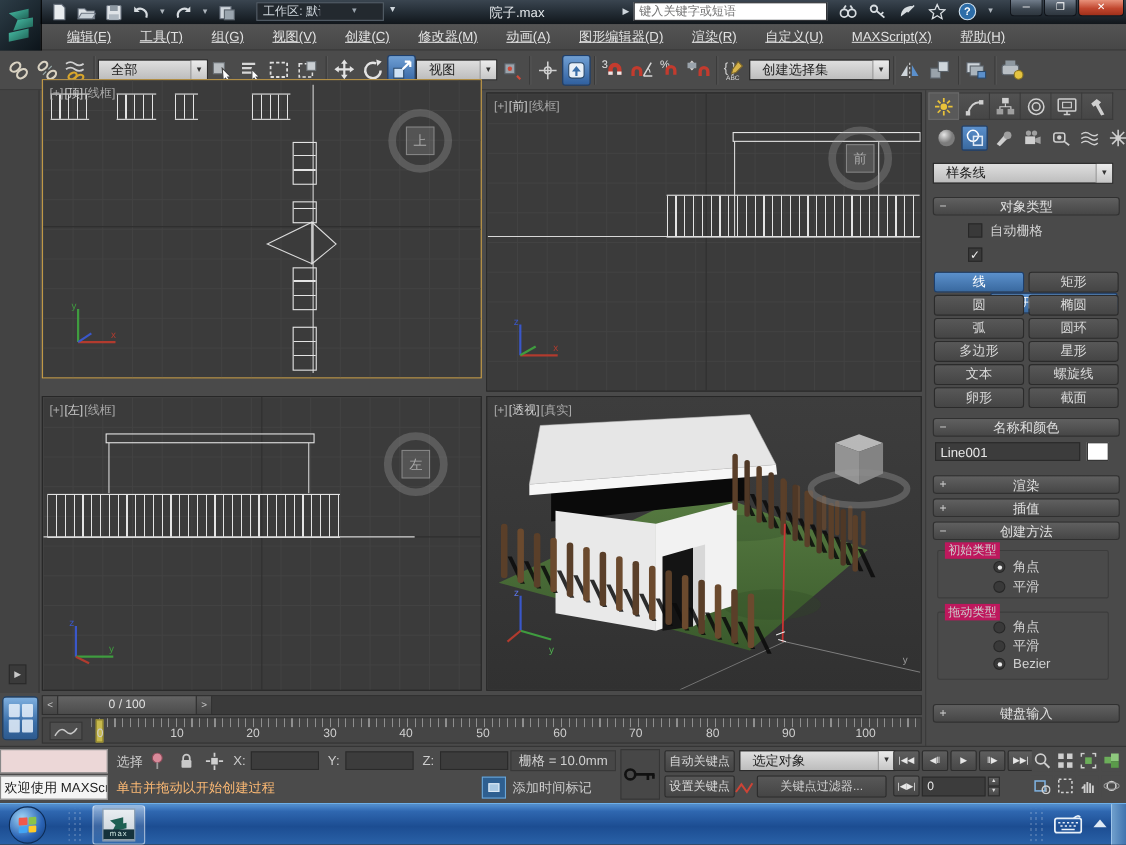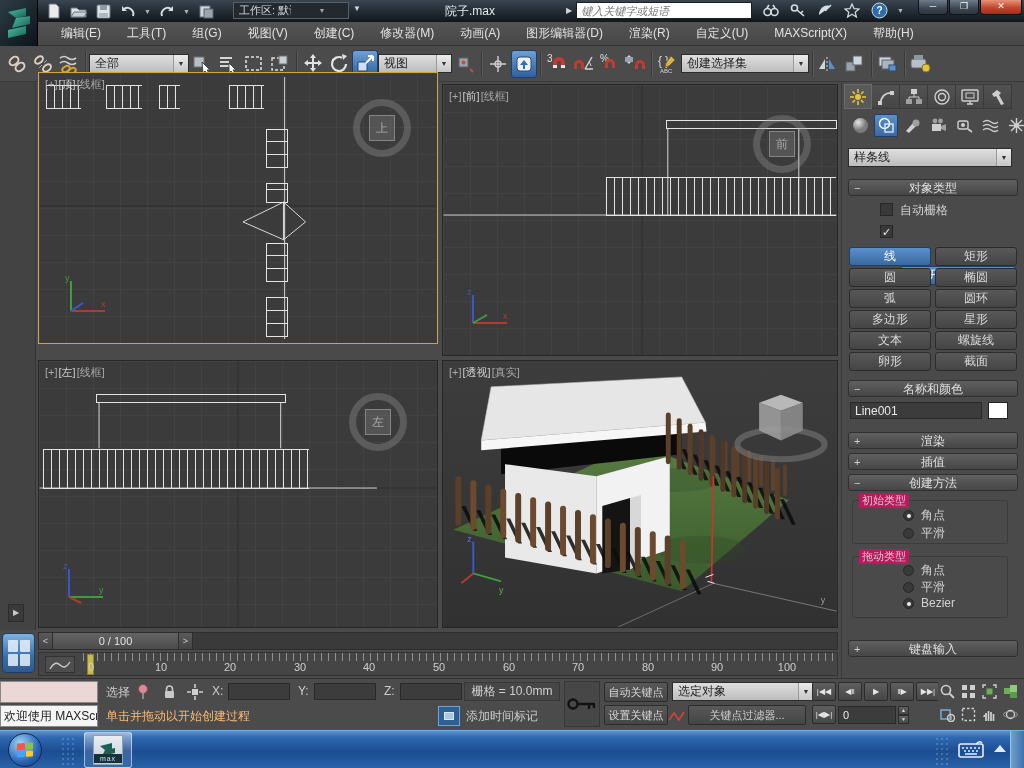--- a/index.html
+++ b/index.html
@@ -19,44 +19,44 @@
   .ws-dd { position:absolute; left:233px; top:2px; width:116px; height:17px; background:#23292f;
            border:1px solid #55606a; color:#cfd6dc; font-size:11px; display:flex; align-items:center; }
   .ws-dd span { flex:1; padding-left:5px; overflow:hidden; white-space:nowrap; }
   .ws-dd .arr { width:13px; text-align:center; font-size:7px; color:#9aa4ad; }
   .ws-toggle { position:absolute; left:353px; top:4px; font-size:8px; color:#cfd6dc; }
   .win-title { position:absolute; left:400px; top:3px; width:140px; text-align:center;
                font-size:12px; color:#e4e8eb; }
   .search-wrap { position:absolute; left:566px; top:2px; display:flex; align-items:center; gap:4px; }
   .search-wrap .flyout { font-size:8px; color:#cfd6dc; }
   .search-input { width:176px; height:17px; background:#fff; border:1px solid #1c1f23;
-                  font-size:11px; font-style:italic; color:#777; padding:0 4px; }
+                  font-size:11px; color:#777; padding:0 4px; }
   .helpicons { position:absolute; left:762px; top:1px; display:flex; align-items:center; gap:9px; }
   .helpicons .tbtn { width:18px; height:18px; display:flex; align-items:center; justify-content:center; }
   .winbtns { position:absolute; right:2px; top:0; display:flex; gap:1px; }
   .winbtn { height:15px; width:30px; border:1px solid #10141a; border-top:none;
             border-radius:0 0 4px 4px; background:linear-gradient(#707c8a,#3c4650 60%,#2e363e);
             color:#fff; font-size:9px; line-height:13px; text-align:center; }
   .winbtn.close { width:42px; background:linear-gradient(#e8927b,#c1472f 55%,#9e2f1a); }
 
   
   .menubar { position:absolute; left:0; top:22px; width:1024px; height:24px;
              background:linear-gradient(#545454,#474747); border-bottom:1px solid #333;
-             display:flex; align-items:center; padding-left:48px; }
+             display:flex; align-items:center; padding-left:48px;text-decoration:underline; }
   .menu-item { padding:0 13px; font-size:12px; color:#e2e2e2; line-height:23px; white-space:nowrap; }
 
   
   .toolbar { position:absolute; left:0; top:46px; width:1024px; height:36px; background:#4b4b4b;
              border-bottom:1px solid #3a3a3a; display:flex; align-items:center; padding-left:4px; }
   .tool { width:26px; height:28px; display:flex; align-items:center; justify-content:center;
           border-radius:3px; flex:0 0 auto; }
   .tool.active { background:linear-gradient(#6f9fd4,#2f5f9e); border:1px solid #1d3f6d; }
   .tsep { width:1px; height:26px; background:#3a3a3a; margin:0 3px; box-shadow:1px 0 0 #5a5a5a; flex:0 0 auto; }
   .combo { height:19px; background:linear-gradient(#dfdfdf,#bdbdbd); border:1px solid #2c2c2c;
-           color:#1d1d1d; font-size:12px; display:flex; flex:0 0 auto; }
+           color:#1d1d1d; font-size:12px; display:flex; flex:0 0 auto;padding-left:6px; }
   .combo .cval { flex:1; padding:0 5px; white-space:nowrap; overflow:hidden; }
   .combo .carr { width:15px; align-self:stretch; border-left:1px solid #9a9a9a;
                  background:linear-gradient(#ececec,#c6c6c6); font-size:7px; color:#333;
                  display:flex; align-items:center; justify-content:center; }
 
   
   .left-strip { position:absolute; left:0; top:82px; width:36px; height:548px; background:#434343;
                 border-right:1px solid #353535; }
   .strip-btn { position:absolute; left:8px; top:522px; width:16px; height:18px; background:#3a3a3a;
                border:1px solid #2b2b2b; color:#c9c9c9; font-size:8px; text-align:center; line-height:16px; }

